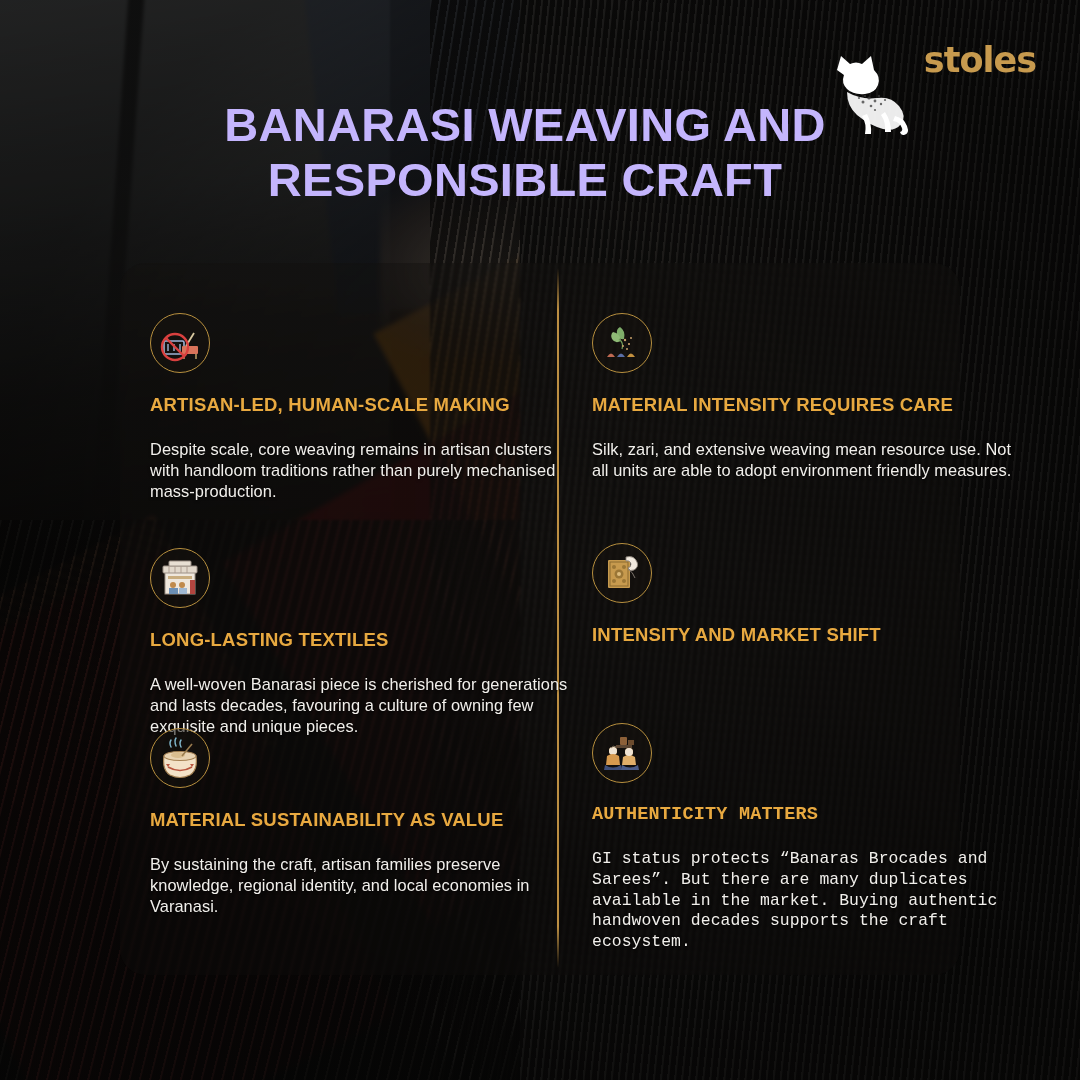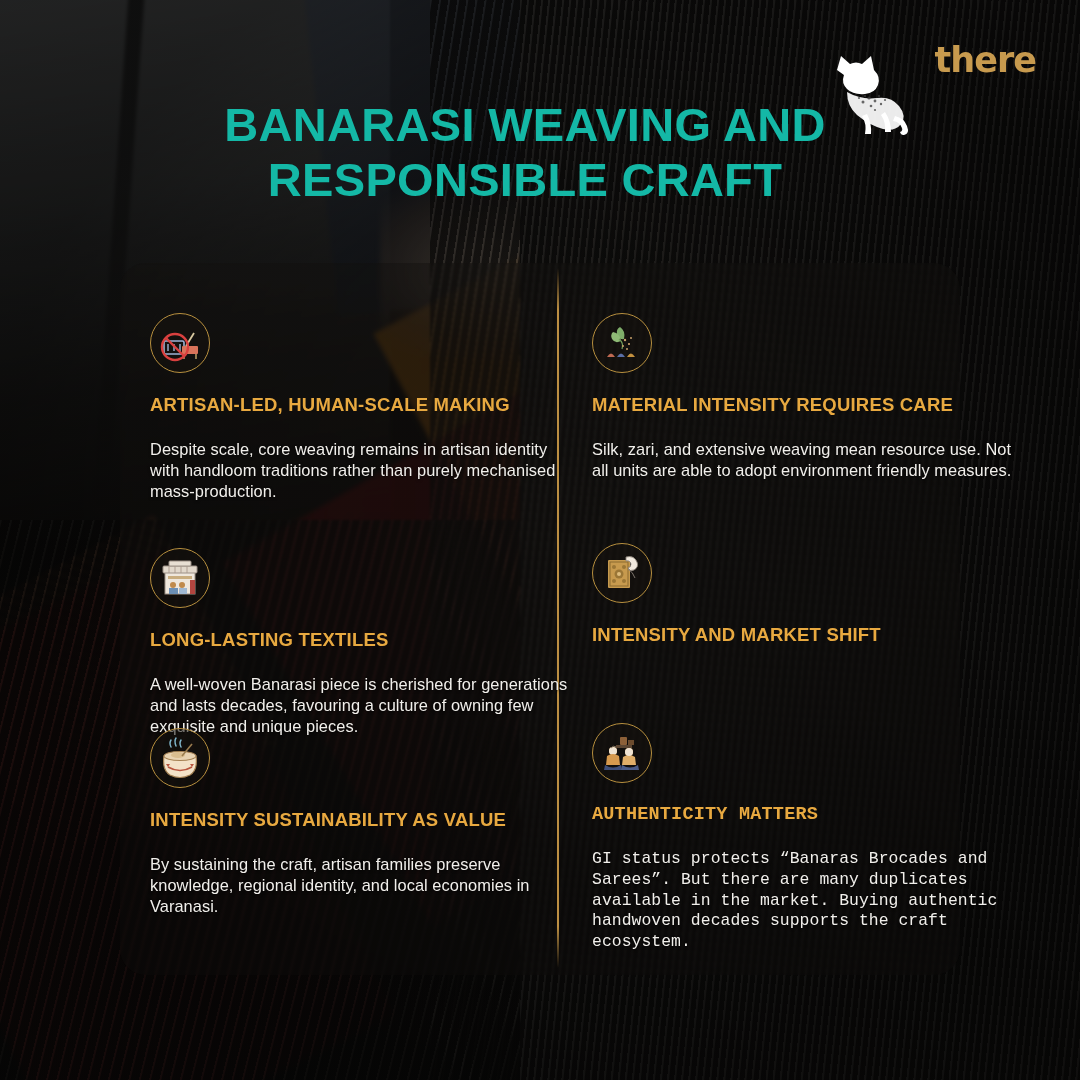--- a/index.html
+++ b/index.html
@@ -87,21 +87,21 @@
   .bg-darken{
     position:absolute;inset:0;
     background:
       radial-gradient(ellipse at 52% 46%,rgba(0,0,0,.20),rgba(0,0,0,.55) 70%),
       linear-gradient(180deg,rgba(10,9,8,.35) 0%,rgba(10,9,8,.5) 22%,rgba(10,9,8,.55) 100%);
   }
 
   
   .title{
     position:absolute;left:0;right:0;top:98px;text-align:center;
-    color:#14b8a6;font-size:47px;line-height:1.16;font-weight:700;
+    color:#c4b5fd;font-size:47px;line-height:1.16;font-weight:700;
     letter-spacing:.3px;z-index:6;padding:0 120px 0 90px;
   }
   .title .l2{display:block;}
 
   .logo{position:absolute;right:44px;top:40px;z-index:7;}
   .logo-text{
     font-size:35px;font-weight:700;color:#C79A4E;letter-spacing:-1px;
     font-family:"DejaVu Sans", sans-serif;
   }
   .cat{position:absolute;right:165px;top:52px;z-index:7;}
@@ -191,21 +191,21 @@
           <circle cx="42" cy="44" r="1.2"></circle>
         <circle cx="58" cy="52" r="1.2"></circle>
           <circle cx="36" cy="46" r="1.1"></circle>
         <circle cx="52" cy="58" r="1.1"></circle>
           <circle cx="62" cy="48" r="1.1"></circle>
       </g>
     </svg>
   </div>
 
   <div class="logo">
-    <div class="logo-text">there</div>
+    <div class="logo-text">stoles</div>
   </div>
 
   <div class="panel"></div>
   <div class="divider"></div>
 
   <div class="grid">
 
     <div class="card col-l row-1">
       <div class="card-head">
         <div class="icon-circle">
@@ -217,21 +217,21 @@
             <rect x="26" y="27" width="16" height="8" rx="1" fill="#d9735a"></rect>
             <line x1="30" y1="27" x2="38" y2="14" stroke="#d9c9a0" stroke-width="1.8"></line>
             <line x1="28" y1="35" x2="28" y2="40" stroke="#c8a86e" stroke-width="1.4"></line>
             <line x1="40" y1="35" x2="40" y2="40" stroke="#c8a86e" stroke-width="1.4"></line>
             <circle cx="19" cy="28" r="13" fill="none" stroke="#d9403f" stroke-width="2.4"></circle>
             <line x1="10" y1="19" x2="28" y2="37" stroke="#d9403f" stroke-width="2.4"></line>
           </svg>
         </div>
         <div class="card-title">ARTISAN-LED, HUMAN-SCALE MAKING</div>
       </div>
-      <div class="card-body">Despite scale, core weaving remains in artisan identity with handloom traditions rather than purely mechanised mass-production.</div>
+      <div class="card-body">Despite scale, core weaving remains in artisan clusters with handloom traditions rather than purely mechanised mass-production.</div>
     </div>
 
     <div class="card col-r row-1">
       <div class="card-head">
         <div class="icon-circle">
           <svg width="48" height="48" viewBox="0 0 48 48">
             <path d="M22 8 q6 4 4 12 q-6 1 -7 -5 q-1 -5 3 -7z" fill="#7fae6a"></path>
             <path d="M15 13 q7 1 8 9 q-6 3 -9 -2 q-2 -4 1 -7z" fill="#8fbb76"></path>
             <path d="M21 20 q5 4 3 10" fill="none" stroke="#6d9a59" stroke-width="1.3"></path>
             <g fill="#c9a06a">
@@ -312,21 +312,21 @@
             </g>
             <path d="M8 22 q16 -7 32 0 q2 14 -6 19 q-10 5 -20 0 q-8 -5 -6 -19z" fill="#f3e2c8" stroke="#a58254" stroke-width="1.2"></path>
             <ellipse cx="24" cy="22" rx="16" ry="4.5" fill="#e8d3b2" stroke="#a58254" stroke-width="1.1"></ellipse>
             <ellipse cx="22" cy="21" rx="7" ry="3" fill="#d9bd8f"></ellipse>
             <line x1="26" y1="22" x2="36" y2="10" stroke="#9a7c4e" stroke-width="1.6"></line>
             <path d="M12 33 q12 7 24 0" fill="none" stroke="#b8563f" stroke-width="1.6"></path>
             <path d="M12 33 l-2 -3 l4 0z" fill="#b8563f"></path>
             <path d="M36 33 l2 -3 l-4 0z" fill="#b8563f"></path>
           </svg>
         </div>
-        <div class="card-title">INTENSITY SUSTAINABILITY AS VALUE</div>
+        <div class="card-title">MATERIAL SUSTAINABILITY AS VALUE</div>
       </div>
       <div class="card-body">By sustaining the craft, artisan families preserve knowledge, regional identity, and local economies in Varanasi.</div>
     </div>
 
     <div class="card col-r row-3">
       <div class="card-head">
         <div class="icon-circle">
           <svg width="48" height="48" viewBox="0 0 48 48">
             <rect x="18" y="16" width="16" height="3" fill="#5c4632"></rect>
             <rect x="22" y="8" width="7" height="8" rx="1" fill="#8c6038"></rect>

